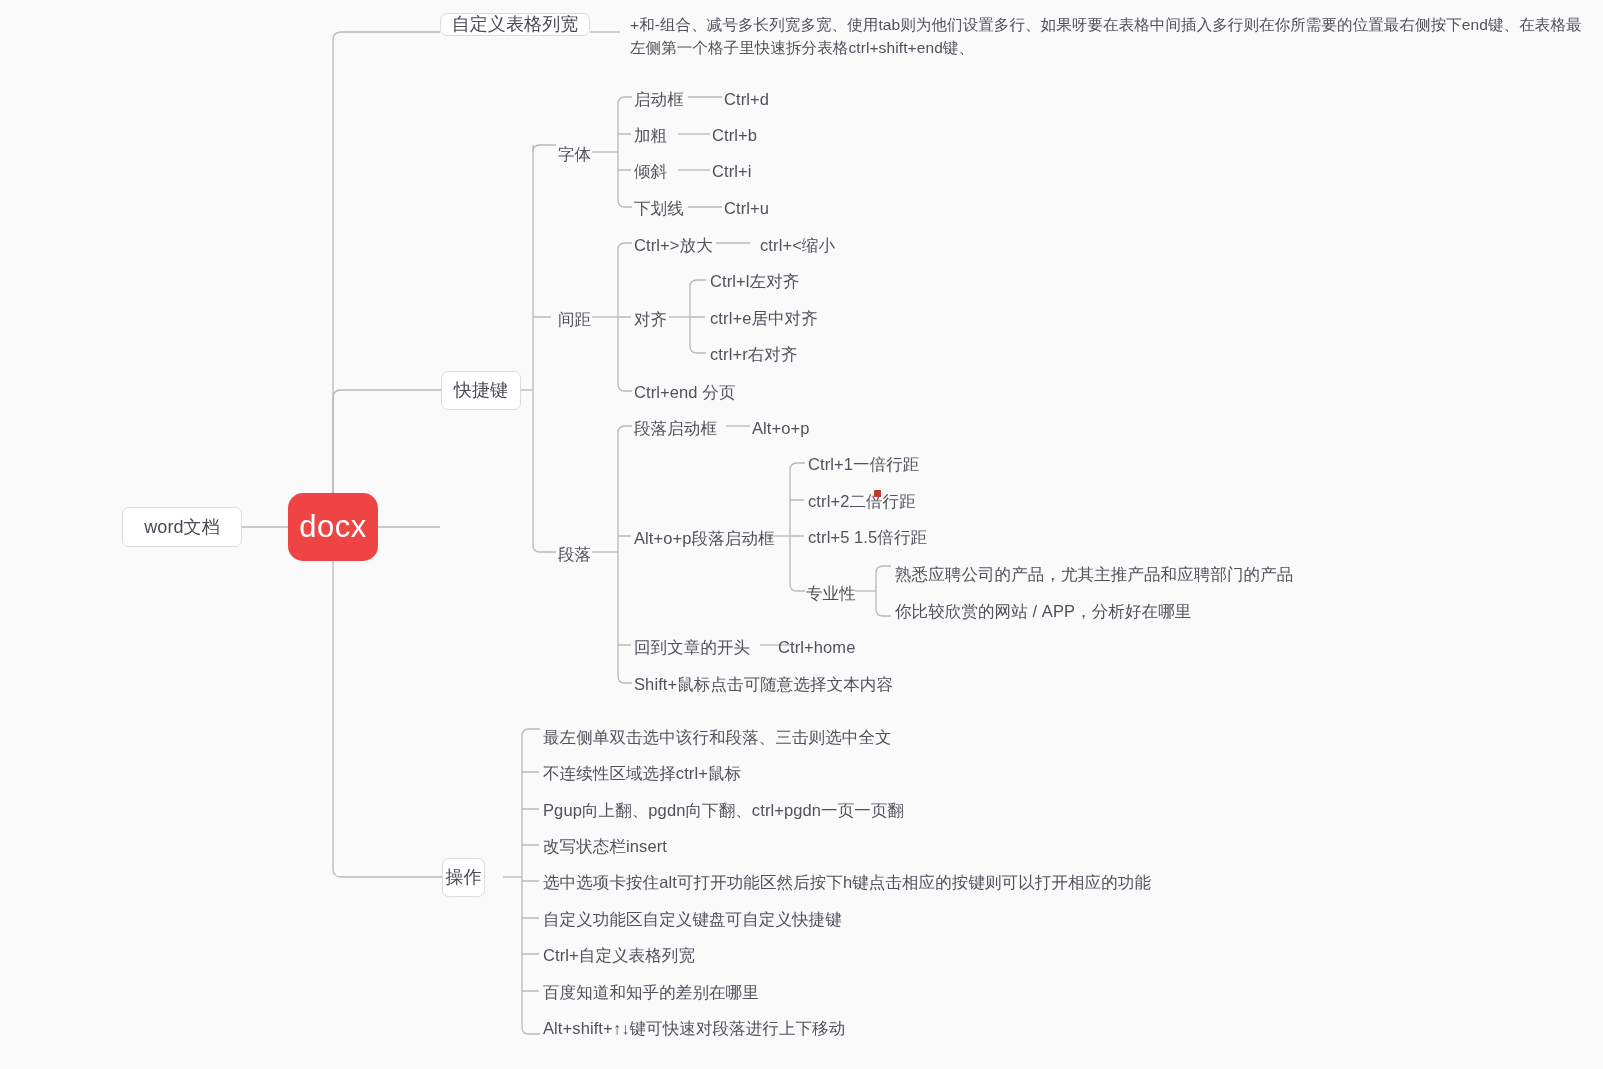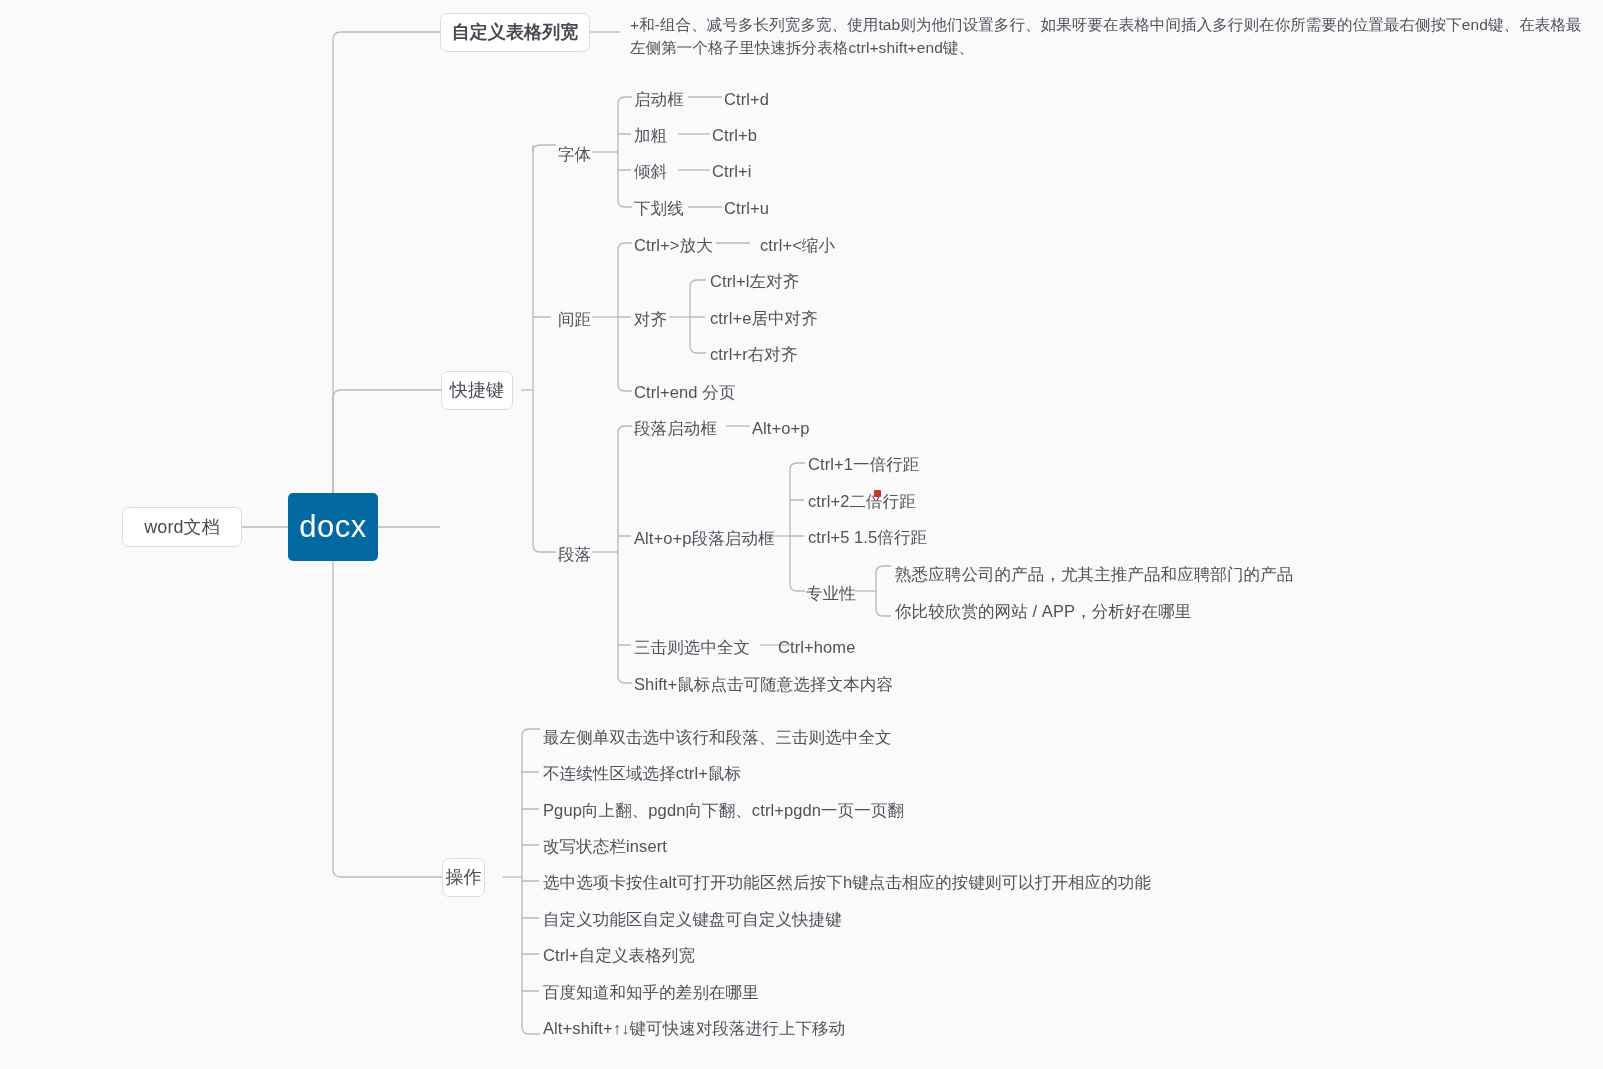--- a/index.html
+++ b/index.html
@@ -44,22 +44,22 @@
   .node.boxed {
     border: 1px solid #dcdcdc;
     border-radius: 7px;
     background: #ffffff;
     padding: 9px 14px;
     box-sizing: border-box;
     text-align: center;
   }
   .node.root {
     border: none;
-    border-radius: 5px;
-    background: #0369a1;
+    border-radius: 15px;
+    background: #ef4444;
     color: #ffffff;
     font-size: 31px;
     padding: 0;
     display: flex;
     align-items: center;
     justify-content: center;
     letter-spacing: 0.5px;
   }
   .node.rootlabel {
     font-size: 18px;
@@ -134,29 +134,29 @@
   </svg>
 
   <div class="node boxed rootlabel" style="left:122px; top:507px; width:120px; height:40px; display:flex; align-items:center; justify-content:center;">
     <span>word文档</span>
   </div>
 
   <div class="node root" style="left:288px; top:493px; width:90px; height:68px;">
     <span>docx</span>
   </div>
 
-  <div class="node boxed branch" style="left:440px; top:13px; width:150px; height:39px; display:flex; align-items:center; justify-content:center;font-weight:bold;">
+  <div class="node boxed branch" style="left:440px; top:13px; width:150px; height:23px; display:flex; align-items:center; justify-content:center;">
     <span>自定义表格列宽</span>
   </div>
 
   <div class="node plain wrap" style="left:630px; top:13px; width:960px; font-size:15.5px;">
     <span>+和-组合、减号多长列宽多宽、使用tab则为他们设置多行、如果呀要在表格中间插入多行则在你所需要的位置最右侧按下end键、在表格最左侧第一个格子里快速拆分表格ctrl+shift+end键、</span>
   </div>
 
-  <div class="node boxed branch" style="left:441px; top:371px; width:72px; height:39px; display:flex; align-items:center; justify-content:center;">
+  <div class="node boxed branch" style="left:441px; top:371px; width:80px; height:39px; display:flex; align-items:center; justify-content:center;">
     <span>快捷键</span>
   </div>
 
   <div class="node plain" style="left:558px; top:143px;">
     <span>字体</span>
   </div>
 
   <div class="node plain" style="left:634px; top:88px;">
     <span>启动框</span>
   </div>
@@ -245,21 +245,21 @@
     <span>专业性</span>
   </div>
   <div class="node plain" style="left:895px; top:563px;">
     <span>熟悉应聘公司的产品，尤其主推产品和应聘部门的产品</span>
   </div>
   <div class="node plain" style="left:895px; top:600px;">
     <span>你比较欣赏的网站 / APP，分析好在哪里</span>
   </div>
 
   <div class="node plain" style="left:634px; top:636px;">
-    <span>三击则选中全文</span>
+    <span>回到文章的开头</span>
   </div>
   <div class="node plain" style="left:778px; top:636px;">
     <span>Ctrl+home</span>
   </div>
 
   <div class="node plain" style="left:634px; top:673px;">
     <span>Shift+鼠标点击可随意选择文本内容</span>
   </div>
 
   <div class="node boxed branch" style="left:442px; top:858px; width:43px; height:39px; display:flex; align-items:center; justify-content:center;">

